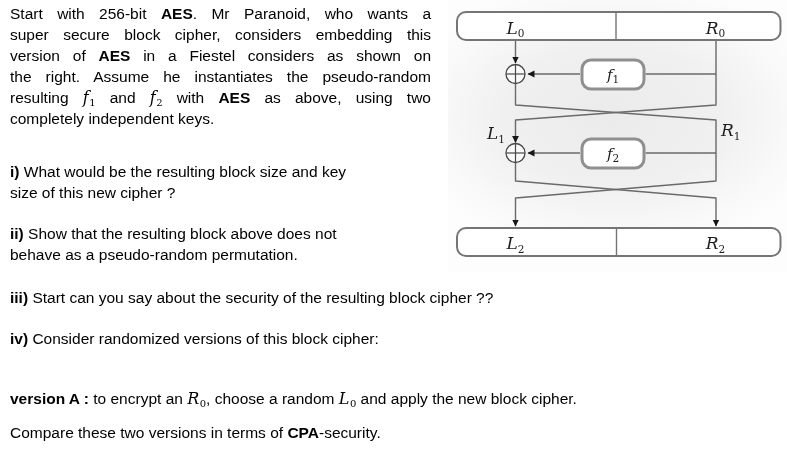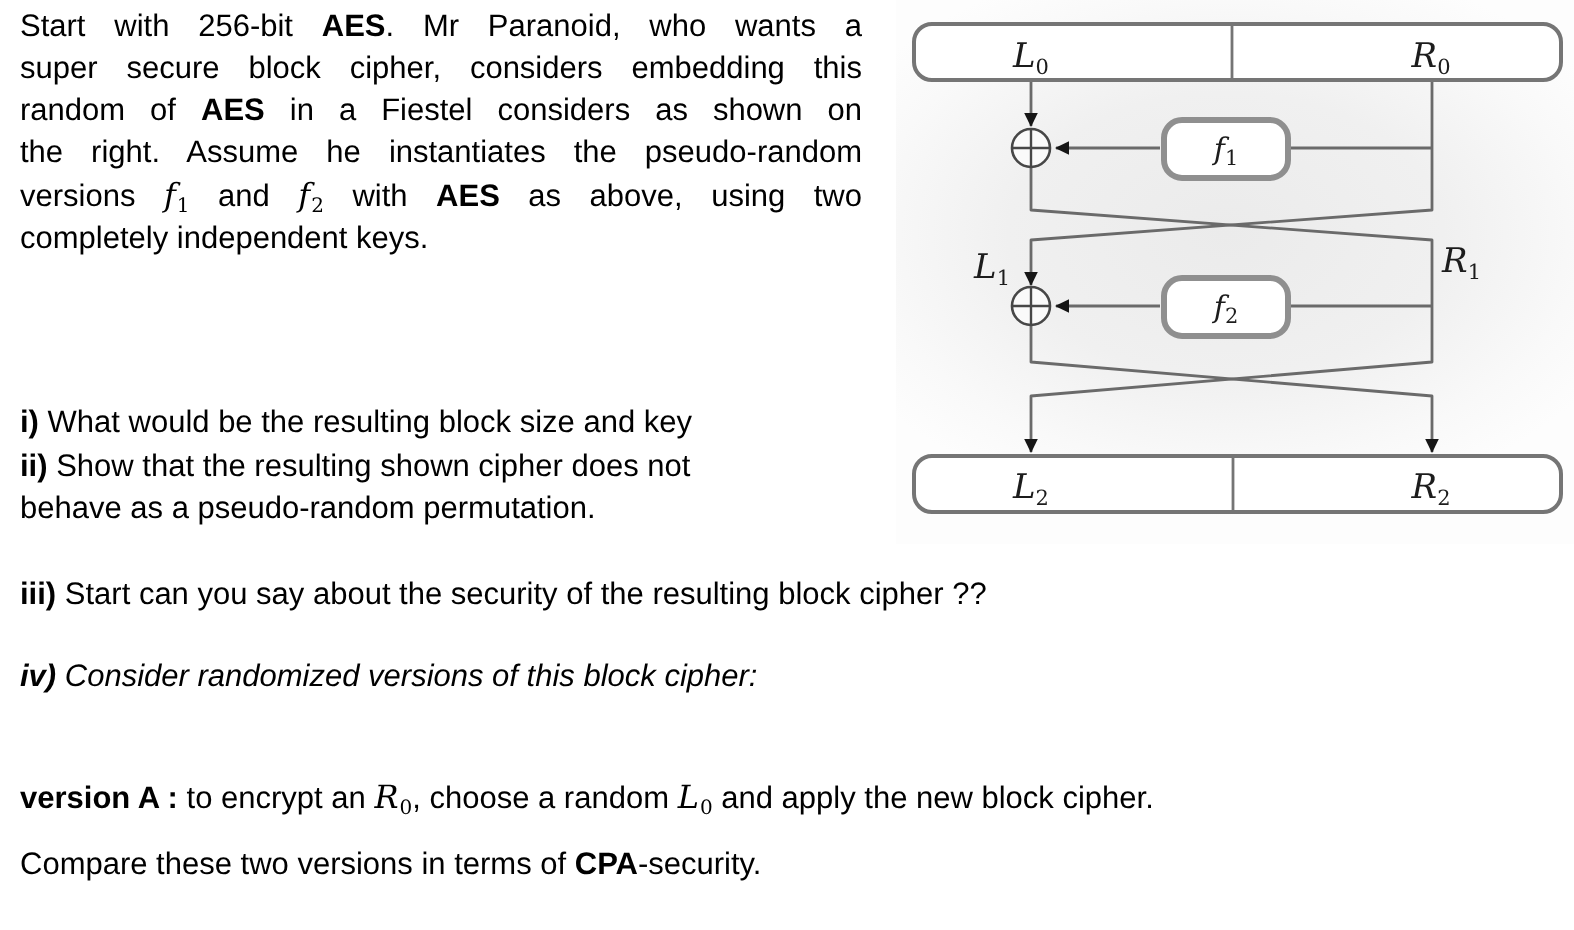--- a/index.html
+++ b/index.html
@@ -12,24 +12,24 @@
     overflow: hidden;
   }
   .block { position: absolute; left: 10px; }
   .tline { font-size: 15.5px; line-height: 21px; white-space: nowrap; }
   .tline.just { white-space: normal; text-align: justify; text-align-last: justify; }
   .b { font-weight: 700; }
   .mth { font-family: "DejaVu Serif", serif; font-style: italic; font-size: 16px; }
   .mth sub { font-style: normal; font-size: 10px; vertical-align: -3px; line-height: 0; margin-left: 0.5px; }
 
   #intro    { top: 3px; width: 421px; }
-  #q1       { top: 161px; margin-top: 40px; }
+  #q1       { top: 161px; }
   #q2       { top: 223px; }
   #q3       { top: 287px; }
-  #q4       { top: 328px; font-style: italic; }
+  #q4       { top: 328px; }
   #versions { top: 388px; }
   #compare  { top: 422px; }
 
   .diagram {
     position: absolute; left: 448px; top: 0;
     width: 351px; height: 272px;
     background: radial-gradient(ellipse 62% 52% at 47% 43%,
       #ebebeb 0%, #f0f0f0 50%, #f9f9f9 82%, #fdfdfd 100%);
   }
   svg { display: block; }
@@ -44,32 +44,33 @@
   .ssub     { font-size: 10.5px; font-style: normal; }
 </style>
 </head>
 <body>
 
 <main>
 
   <div id="intro" class="block">
       <div class="tline just"><span>Start with 256-bit </span><span class="b">AES</span><span>. Mr Paranoid, who wants a</span></div>
       <div class="tline just"><span>super secure block cipher, considers embedding this</span></div>
-      <div class="tline just"><span>random of </span><span class="b">AES</span><span> in a Fiestel considers as shown on</span></div>
+      <div class="tline just"><span>version of </span><span class="b">AES</span><span> in a Fiestel considers as shown on</span></div>
       <div class="tline just"><span>the right. Assume he instantiates the pseudo-random</span></div>
-      <div class="tline just"><span>versions </span><span class="mth">f<sub>1</sub></span><span> and </span><span class="mth">f<sub>2</sub></span><span> with </span><span class="b">AES</span><span> as above, using two</span></div>
+      <div class="tline just"><span>resulting </span><span class="mth">f<sub>1</sub></span><span> and </span><span class="mth">f<sub>2</sub></span><span> with </span><span class="b">AES</span><span> as above, using two</span></div>
       <div class="tline"><span>completely independent keys.</span></div>
     </div>
 
   <div id="q1" class="block">
       <div class="tline"><span class="b">i)</span><span> What would be the resulting block size and key</span></div>
+      <div class="tline"><span>size of this new cipher ?</span></div>
     </div>
 
   <div id="q2" class="block">
-      <div class="tline"><span class="b">ii)</span><span> Show that the resulting shown cipher does not</span></div>
+      <div class="tline"><span class="b">ii)</span><span> Show that the resulting block above does not</span></div>
       <div class="tline"><span>behave as a pseudo-random permutation.</span></div>
     </div>
 
   <div id="q3" class="block">
       <div class="tline"><span class="b">iii)</span><span> Start can you say about the security of the resulting block cipher ??</span></div>
     </div>
 
   <div id="q4" class="block">
       <div class="tline"><span class="b">iv)</span><span> Consider randomized versions of this block cipher:</span></div>
     </div>

